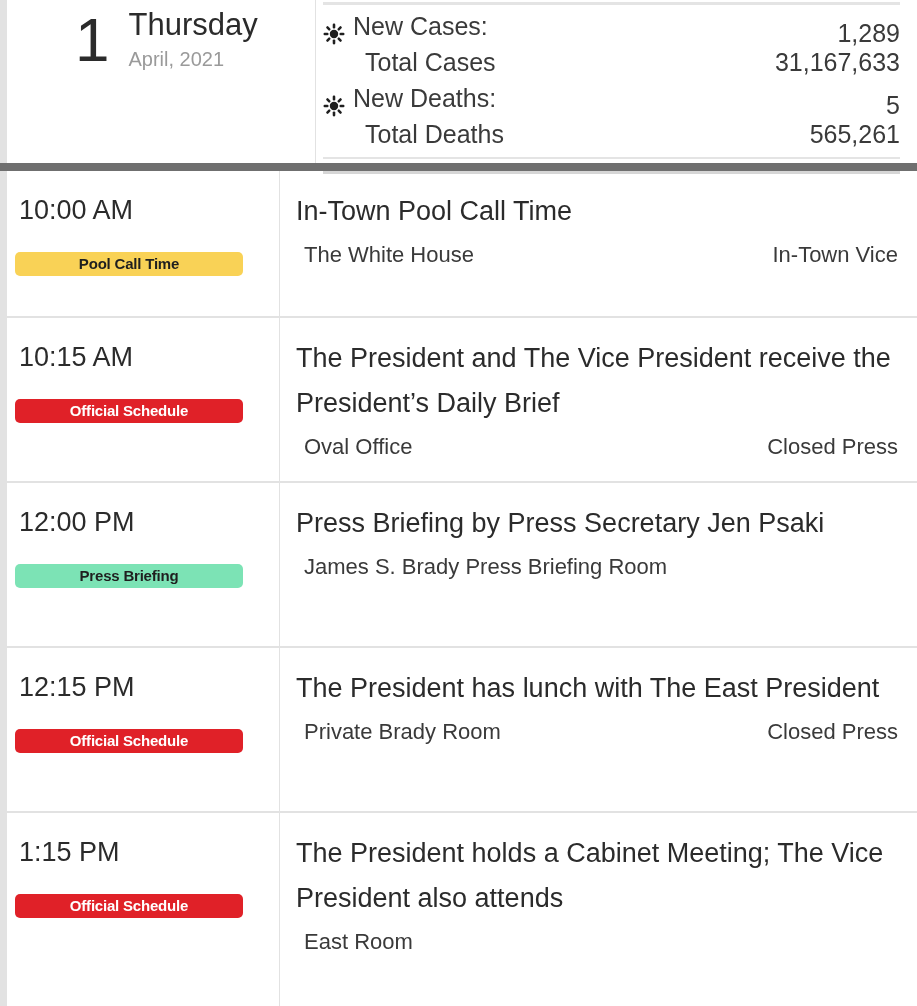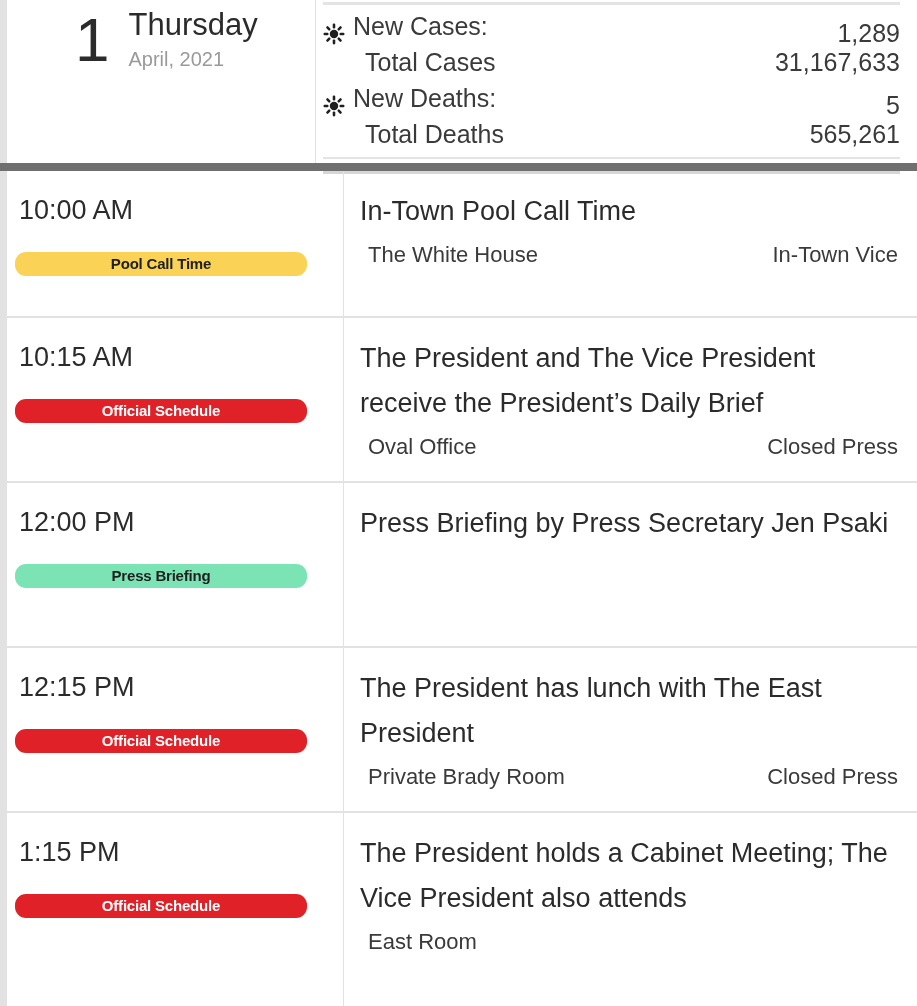--- a/index.html
+++ b/index.html
@@ -136,38 +136,38 @@
     margin-top: 8px;
   }
   .event-row {
     display: flex;
     box-sizing: border-box;
     border-bottom: 2px solid #e2e2e2;
     background: #ffffff;
     min-height: 147px;
   }
   .time-cell {
-    width: 344px;
+    width: 280px;
     flex: none;
     box-sizing: border-box;
     border-left: 7px solid #e2e2e2;
     border-right: 1px solid #e2e2e2;
     padding: 22px 0 0 0;
     position: relative;
   }
   .time-text {
     font-size: 27px;
     line-height: 34px;
     font-weight: 400;
     color: #2b2b2b;
     padding-left: 12px;
   }
   .badge {
     margin: 25px 36px 0 8px;
-    border-radius: 11px;
+    border-radius: 5px;
     text-align: center;
     font-size: 15px;
     line-height: 24px;
     height: 24px;
     font-weight: 700;
     letter-spacing: -0.2px;
     white-space: nowrap;
     overflow: hidden;
   }
   .badge.b-yellow { background: #f9d256; color: #1f1f1f; }
@@ -315,20 +315,24 @@
     </div>
   </div>
 
   <div class="event-row row-tall">
     <div class="time-cell">
       <div class="time-text">12:00 PM</div>
       <div class="badge b-green">Press Briefing</div>
     </div>
     <div class="detail-cell">
       <div class="event-title">Press Briefing by Press Secretary Jen Psaki</div>
+      <div class="event-meta">
+        <span class="meta-location">James S. Brady Press Briefing Room</span>
+        <span class="meta-press"></span>
+      </div>
     </div>
   </div>
 
   <div class="event-row row-tall">
     <div class="time-cell">
       <div class="time-text">12:15 PM</div>
       <div class="badge b-red">Official Schedule</div>
     </div>
     <div class="detail-cell">
       <div class="event-title">The President has lunch with The East President</div>

